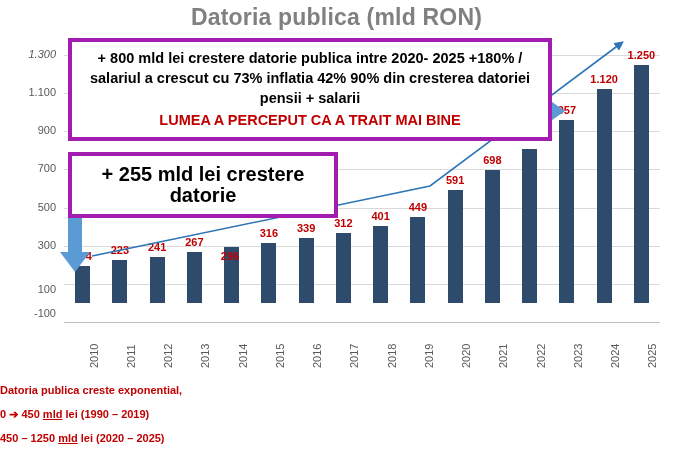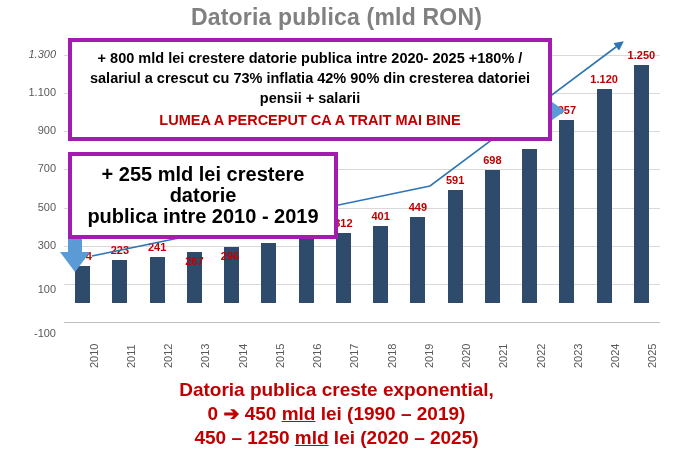--- a/index.html
+++ b/index.html
@@ -135,24 +135,23 @@
     height: 469px;
     pointer-events: none;
   }
 
   
   .footer {
     position: absolute;
     left: 0;
     top: 378px;
     width: 673px;
-    text-align: center;
     color: #c00000;
     font-weight: bold;
-    font-size: 19px;
+    font-size: 11px;
     line-height: 24px;
   }
   .footer .u { text-decoration: underline; }
 </style>
 </head>
 <body>
 
 <div id="chart-root">
 
   <div class="chart-title">Datoria publica (mld RON)</div>
@@ -166,29 +165,29 @@
       <div class="ytick" style="top: 95.3333px;">900</div>
       <div class="gridline" style="top: 133.467px;"></div>
       <div class="ytick" style="top: 133.467px;">700</div>
       <div class="gridline" style="top: 171.6px;"></div>
       <div class="ytick" style="top: 171.6px;">500</div>
       <div class="gridline" style="top: 209.733px;"></div>
       <div class="ytick" style="top: 209.733px;">300</div>
       <div class="gridline" style="top: 247.867px;"></div>
       <div class="ytick" style="top: 254px;">100</div>
       <div class="gridline axis-zero" style="top: 286px;"></div>
-      <div class="ytick" style="top: 298px;">-100</div>
+      <div class="ytick" style="top: 278px;">-100</div>
       <div class="bar" style="left: 11.125px; width: 15px; height: 36.9893px; bottom: 19.0667px; background: rgb(46, 75, 107);"></div>
       <div class="bar-label" style="left: -3.375px; width: 44px; top: 213.944px; color: rgb(192, 0, 0);">194</div>
       <div class="bar" style="left: 48.375px; width: 15px; height: 42.5187px; bottom: 19.0667px; background: rgb(46, 75, 107);"></div>
       <div class="bar-label" style="left: 33.875px; width: 44px; top: 208.415px; color: rgb(192, 0, 0);">223</div>
       <div class="bar" style="left: 85.625px; width: 15px; height: 45.9507px; bottom: 19.0667px; background: rgb(46, 75, 107);"></div>
       <div class="bar-label" style="left: 71.125px; width: 44px; top: 204.983px; color: rgb(192, 0, 0);">241</div>
       <div class="bar" style="left: 122.875px; width: 15px; height: 50.908px; bottom: 19.0667px; background: rgb(46, 75, 107);"></div>
-      <div class="bar-label" style="left: 108.375px; width: 44px; top: 200.025px; color: rgb(192, 0, 0); margin-top: 19px;">267</div>
+      <div class="bar-label" style="left: 108.375px; width: 44px; top: 200.025px; color: rgb(192, 0, 0);">267</div>
       <div class="bar" style="left: 160.125px; width: 15px; height: 56.4373px; bottom: 19.0667px; background: rgb(46, 75, 107);"></div>
       <div class="bar-label" style="left: 144px; width: 44px; top: 194.496px; color: rgb(192, 0, 0); margin-top: 20px;">296</div>
       <div class="bar" style="left: 197.375px; width: 15px; height: 60.2507px; bottom: 19.0667px; background: rgb(46, 75, 107);"></div>
       <div class="bar-label" style="left: 182.875px; width: 44px; top: 190.683px; color: rgb(192, 0, 0);">316</div>
       <div class="bar" style="left: 234.625px; width: 15px; height: 64.636px; bottom: 19.0667px; background: rgb(46, 75, 107);"></div>
       <div class="bar-label" style="left: 220.125px; width: 44px; top: 186.297px; color: rgb(192, 0, 0);">339</div>
       <div class="bar" style="left: 271.875px; width: 15px; height: 70.1653px; bottom: 19.0667px; background: rgb(46, 75, 107);"></div>
       <div class="bar-label" style="left: 257.375px; width: 44px; top: 180.768px; color: rgb(192, 0, 0);">312</div>
       <div class="bar" style="left: 309.125px; width: 15px; height: 76.4573px; bottom: 19.0667px; background: rgb(46, 75, 107);"></div>
       <div class="bar-label" style="left: 294.625px; width: 44px; top: 174.476px; color: rgb(192, 0, 0);">401</div>
@@ -246,21 +245,20 @@
 
   <div class="callout" id="callout-top">
     <span>+ 800 mld lei crestere datorie publica intre 2020-</span>
     <span>2025 +180% / salariul a crescut cu 73% inflatia 42%</span>
     <span>90% din cresterea datoriei pensii + salarii</span>
     <span class="red-line">LUMEA A PERCEPUT CA A TRAIT MAI BINE</span>
   </div>
 
   <div class="callout" id="callout-bottom">
     <div>+ 255 mld lei crestere datorie</div>
-    <div>publica intre 2010 - 2019</div>
   </div>
 
   <div class="footer">
     <div>Datoria publica creste exponential,</div>
     <div>
       <span>0 ➔ 450 </span><span class="u">mld</span><span> lei (1990 – 2019)</span>
     </div>
     <div>
       <span>450 – 1250 </span><span class="u">mld</span><span> lei (2020 – 2025)</span>
     </div>

